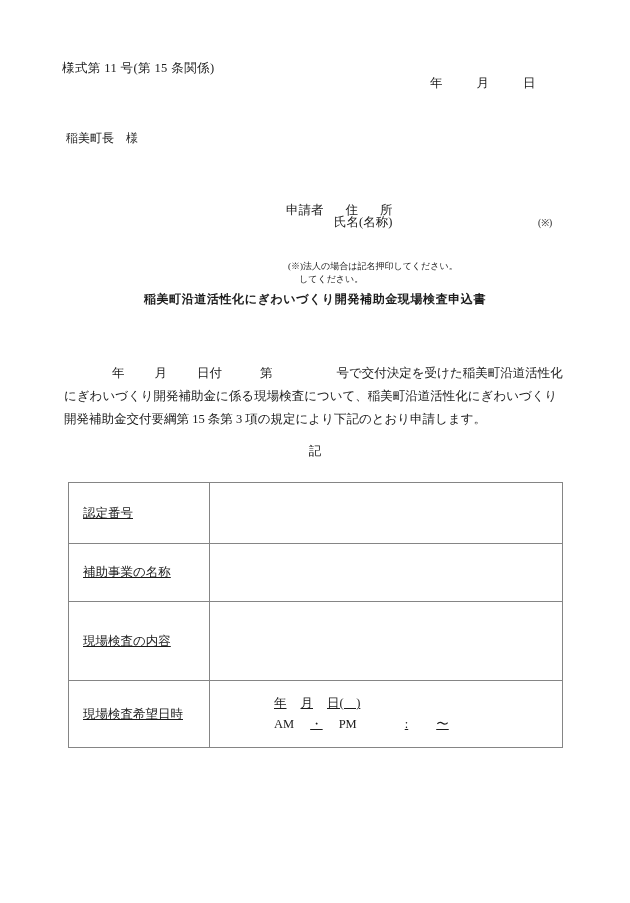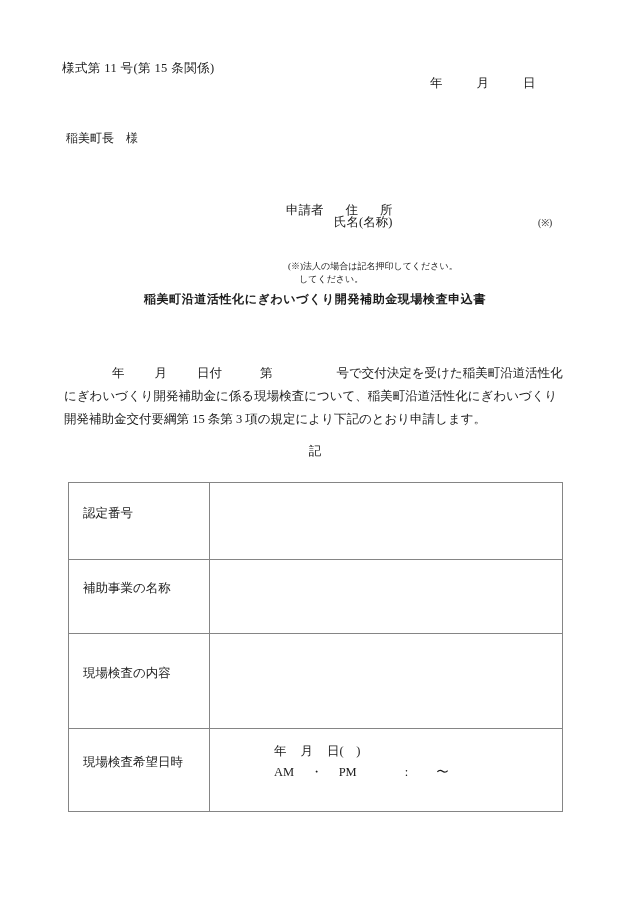--- a/index.html
+++ b/index.html
@@ -129,21 +129,22 @@
     left: 68px;
     top: 482px;
     width: 495px;
     border-collapse: collapse;
     table-layout: fixed;
   }
   .form-table td {
     border: 1px solid #858585;
     vertical-align: middle;
     font-size: 12.5px;
-    padding: 0 0 16px 14px;
+    padding: 0 0 0 14px;
+    text-decoration: underline;
   }
   .form-table td.label-cell {
     width: 126px;
   }
   .form-table td.value-cell {
     padding-left: 16px;
   }
   .r1 td { height: 60px; }
   .r2 td { height: 57px; }
   .r3 td { height: 78px; }

